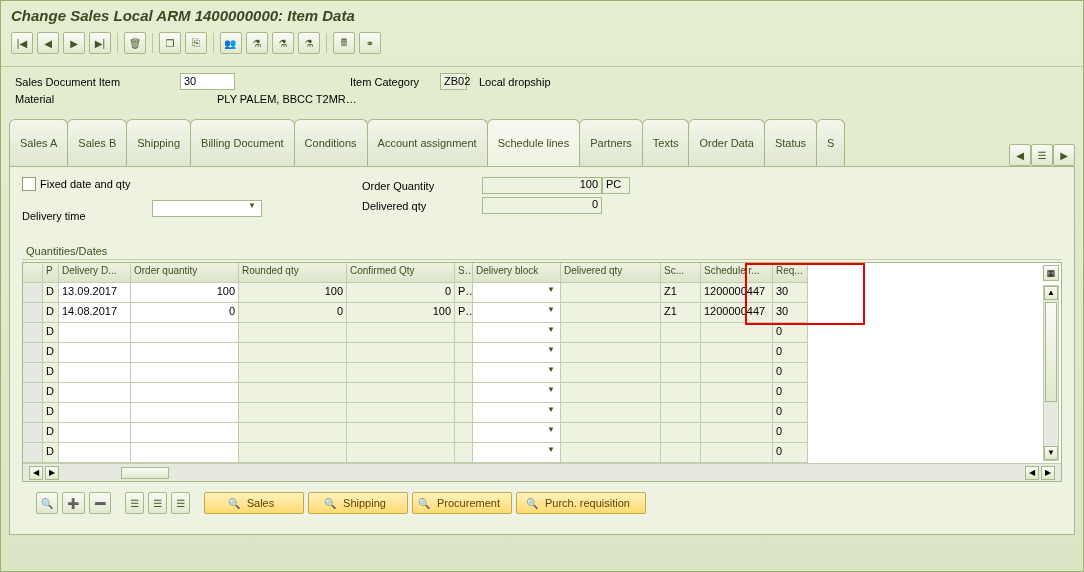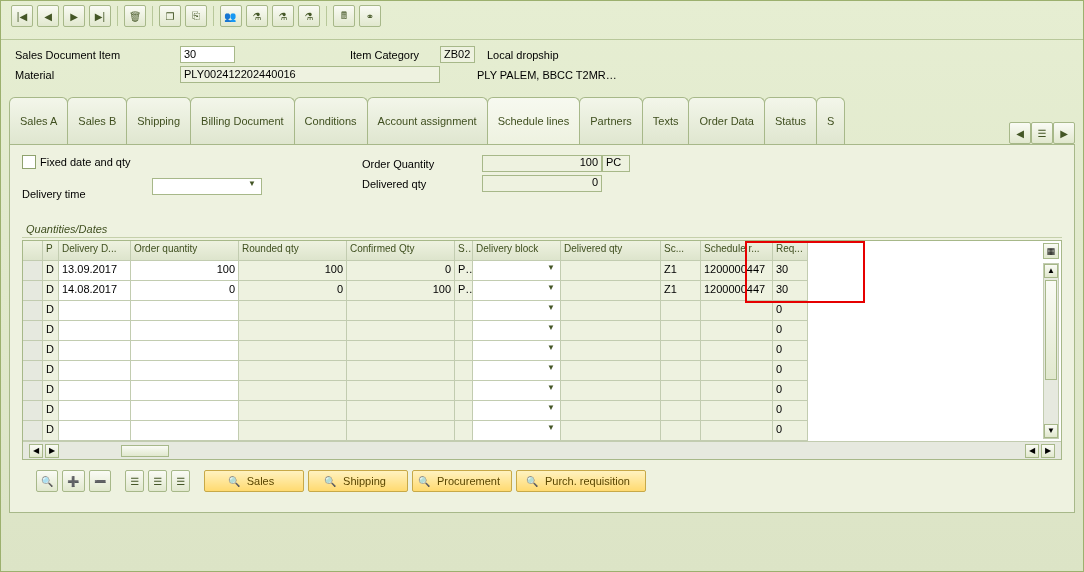--- a/index.html
+++ b/index.html
@@ -17,21 +17,21 @@
   .tabhost { margin: 0 8px; }
   .tabs { display: flex; align-items: flex-end; position: relative; }
   .tab { padding: 17px 10px; background: linear-gradient(#f3f6ea,#dfe6cf); border: 1px solid #a7b889; border-bottom: none; margin-right: -1px; border-top-left-radius: 6px; border-top-right-radius: 6px; cursor: pointer; color: #405020; font-size: 11px; white-space: nowrap; }
   .tab.active { background: linear-gradient(#f7f9f0,#eef2e0); font-weight: normal; position: relative; top: 1px; border-bottom: 1px solid #eef2e0; }
   .panel { border: 1px solid #a7b889; background: #eef2e0; padding: 10px 12px 10px; min-height: 360px; position: relative; }
   .prow { display: flex; align-items: center; margin-bottom: 3px; }
   .plabel { width: 130px; margin-top: 16px; }
   .pcheck { width: 14px; height: 14px; background: #fff; border: 1px solid #8fa26e; margin-right: 4px; }
   .pinput { background: #fff; border: 1px solid #a7b889; height: 17px; padding: 0 3px; }
   .pinput.num { text-align: right; }
-  .subhead { margin-top: 18px; color: #405020; padding: 2px 4px; border-bottom: 1px solid #c5d0ab; font-style: italic; }
+  .subhead { margin-top: 18px; color: #405020; padding: 2px 4px; border-bottom: 1px solid #c5d0ab; }
   .grid-wrap { border: 1px solid #a7b889; background: #fff; margin-top: 2px; position: relative; }
   .grid { display: grid; grid-template-columns: 20px 16px 72px 108px 108px 108px 18px 88px 100px 40px 72px 35px; }
   .gh, .gc { border-right: 1px solid #c2ccb0; border-bottom: 1px solid #c2ccb0; padding: 2px 3px; height: 20px; overflow: hidden; white-space: nowrap; text-overflow: ellipsis; }
   .gh { background: linear-gradient(#eef2e0,#dde4cc); color: #405020; font-size: 10px; }
   .gc { background: #fff; font-size: 11px; }
   .gc.sel { background: #e6e9df; text-align: center; }
   .gc.ro { background: #eef2e0; }
   .gc.num { text-align: right; }
   .dd { color: #445626; font-size: 8px; text-align: right; padding-right: 2px; }
   .hscroll { background: #e6e9df; height: 18px; display: flex; align-items: center; padding: 0 6px; gap: 2px; border-top: 1px solid #c2ccb0; }
@@ -47,20 +47,21 @@
   .bbtn.wide { background: linear-gradient(#fff2c0,#ffda70); border-color: #c7a948; color: #5a4600; padding: 0 10px 0 4px; min-width: 100px; gap: 6px; }
   .bbtn .ic { font-size: 10px; }
   .plabel2 { width: 120px; }
   .tabrow-outer { display:flex; align-items:flex-end; }
   .rscroll { display:flex; margin-left:auto; gap:0; }
 </style>
 </head>
 <body>
 
 <div class="window">
+  <div class="title">Change Sales Local ARM 1400000000: Item Data</div>
 
   <div class="toolbar">
     <div class="tbtn">|◀</div>
     <div class="tbtn">◀</div>
     <div class="tbtn">▶</div>
     <div class="tbtn">▶|</div>
     <div class="tsep"></div>
     <div class="tbtn">🗑</div>
     <div class="tsep"></div>
     <div class="tbtn">❐</div>
@@ -74,27 +75,26 @@
     <div class="tbtn">🖩</div>
     <div class="tbtn">⚭</div>
   </div>
 
   <div class="header-fields">
     <div class="hrow">
       <div class="hlabel">Sales Document Item</div>
       <div class="hinput" style="width:55px">30</div>
       <div style="width:115px"></div>
       <div style="width:90px">Item Category</div>
-      <div class="hinput readonly" style="width:35px">ZB02</div>
+      <div class="hinput readonly" style="width:27px">ZB02</div>
       <div style="width:12px"></div>
       <div>Local dropship</div>
     </div>
     <div class="hrow">
       <div class="hlabel">Material</div>
-      <div class="hinput readonly" style="width:260px">PLY002412202440016</div>
       <div style="width:37px"></div>
       <div>PLY PALEM, BBCC T2MR…</div>
     </div>
   </div>
 
   <div class="tabhost">
     <div class="tabrow-outer">
       <div class="tabs" id="tabs">
           <div class="tab">Sales A</div>
           <div class="tab">Sales B</div>

